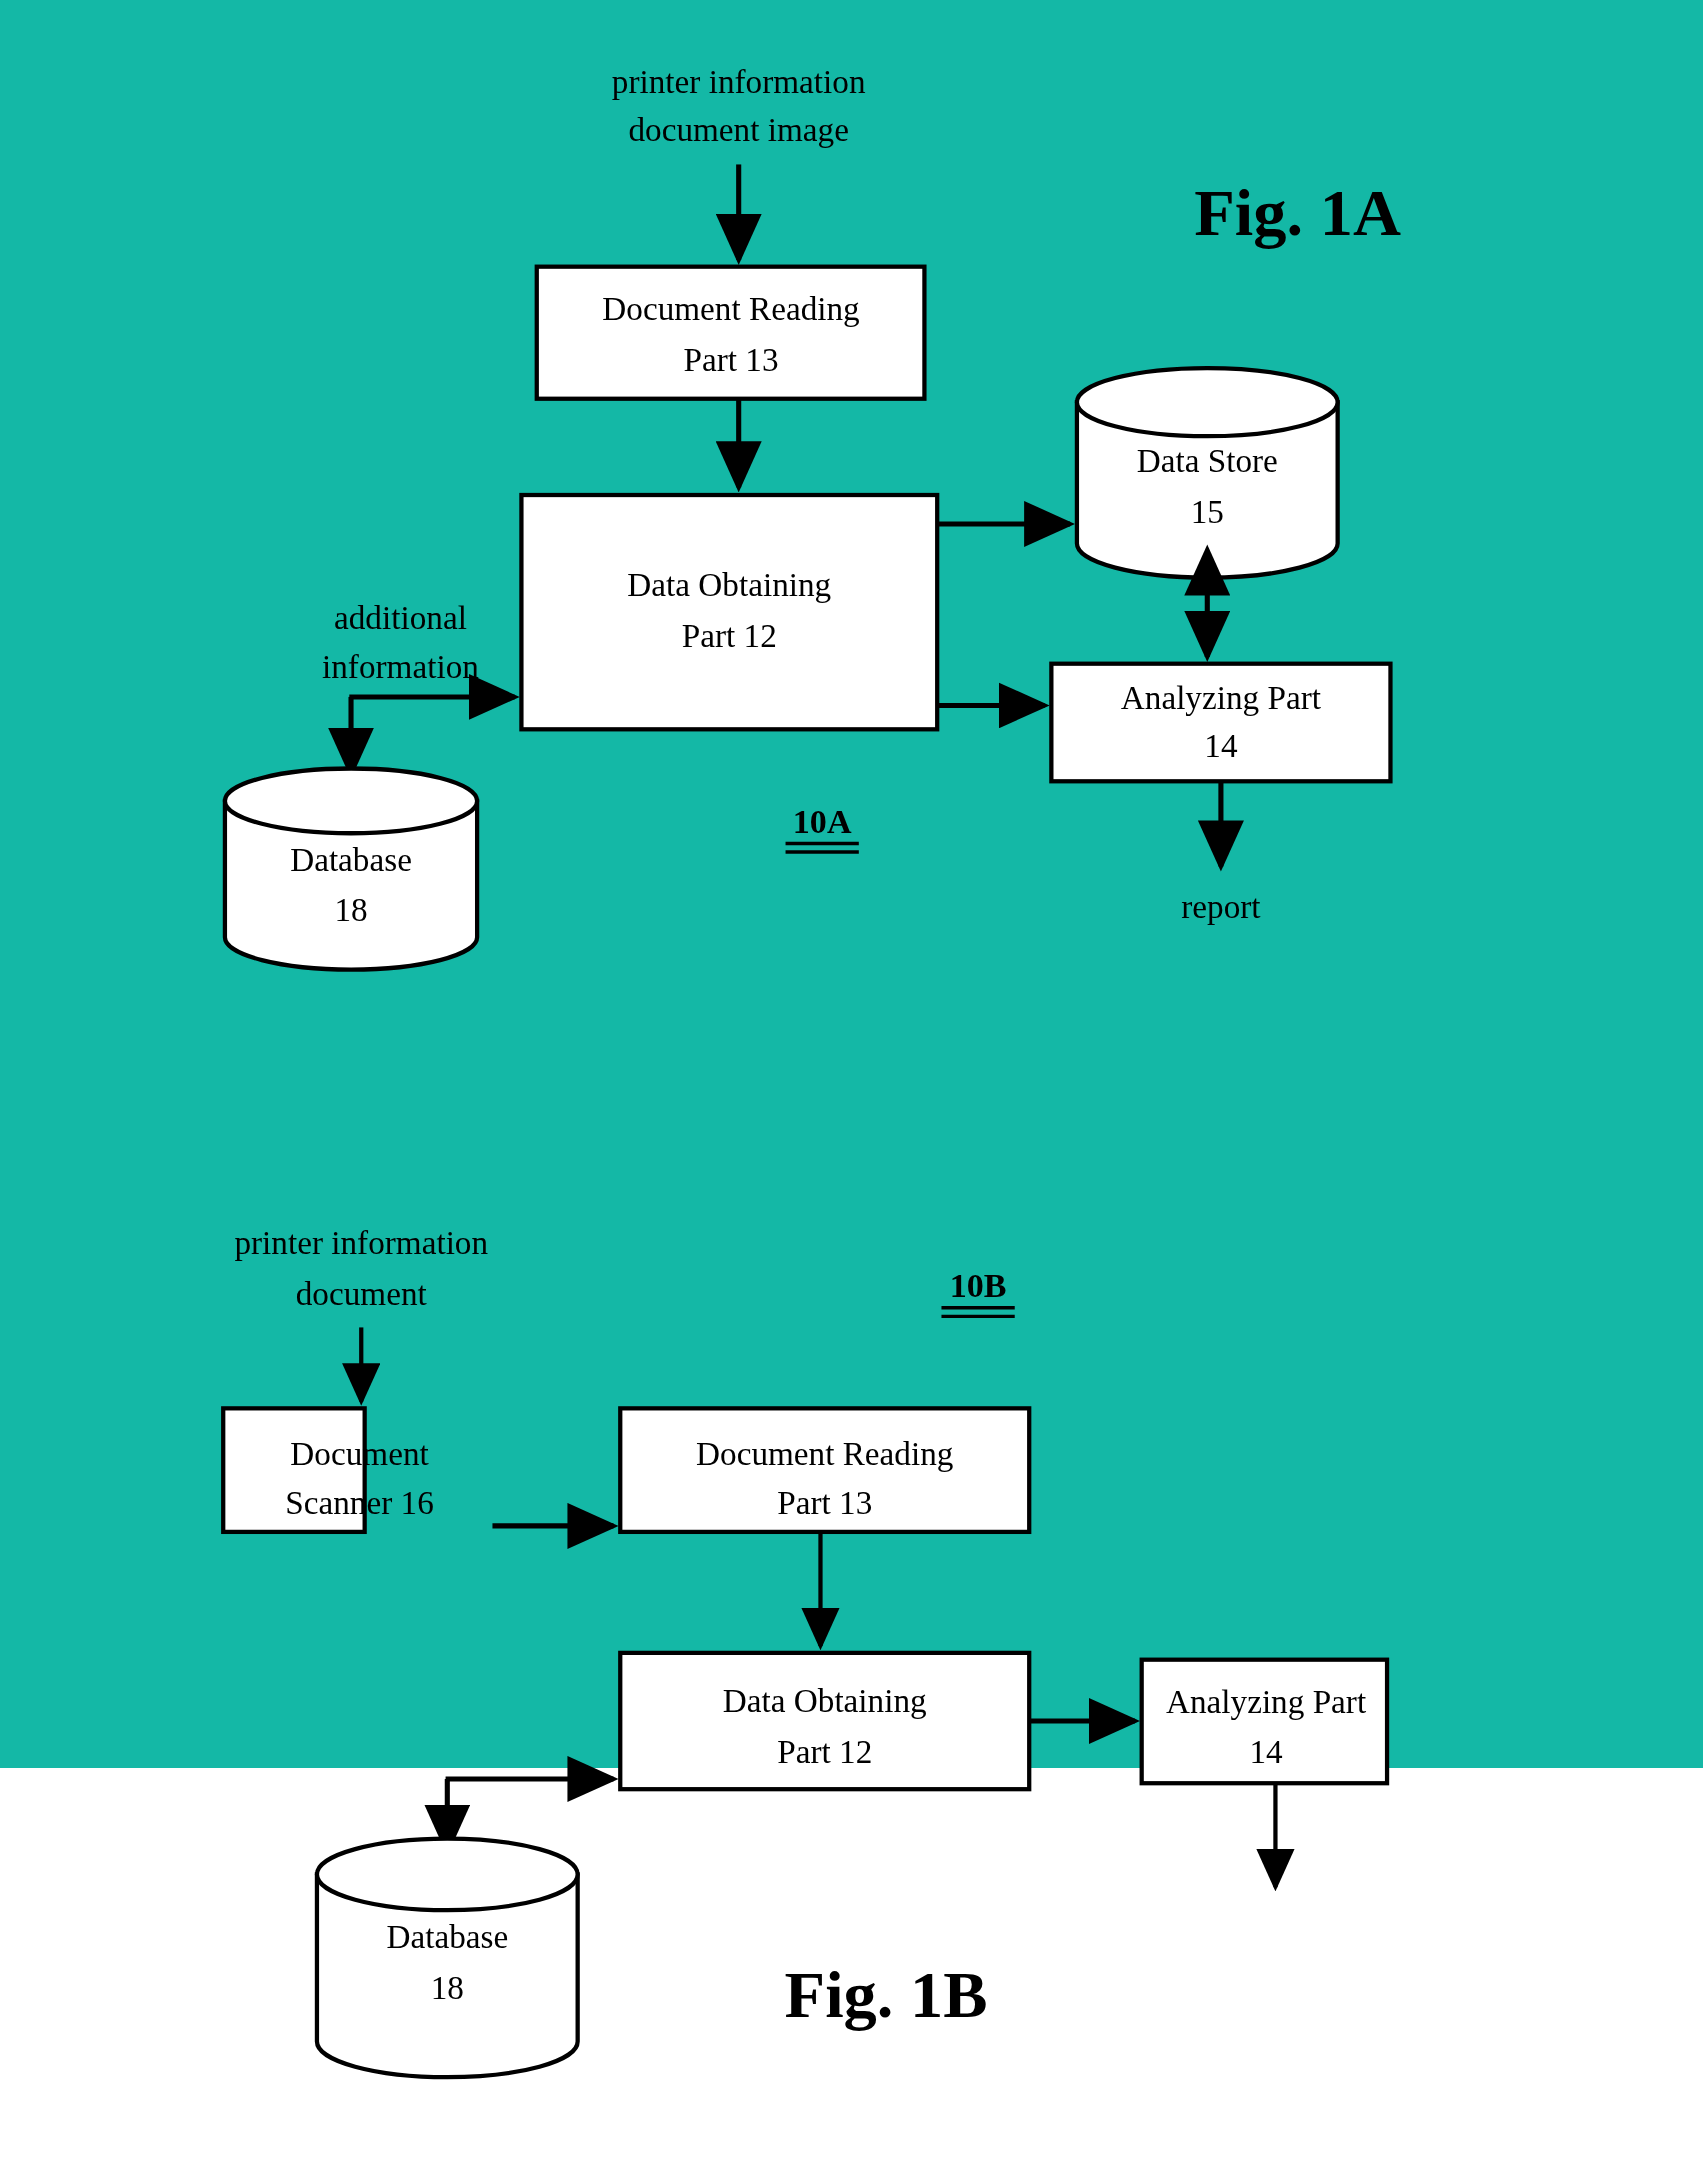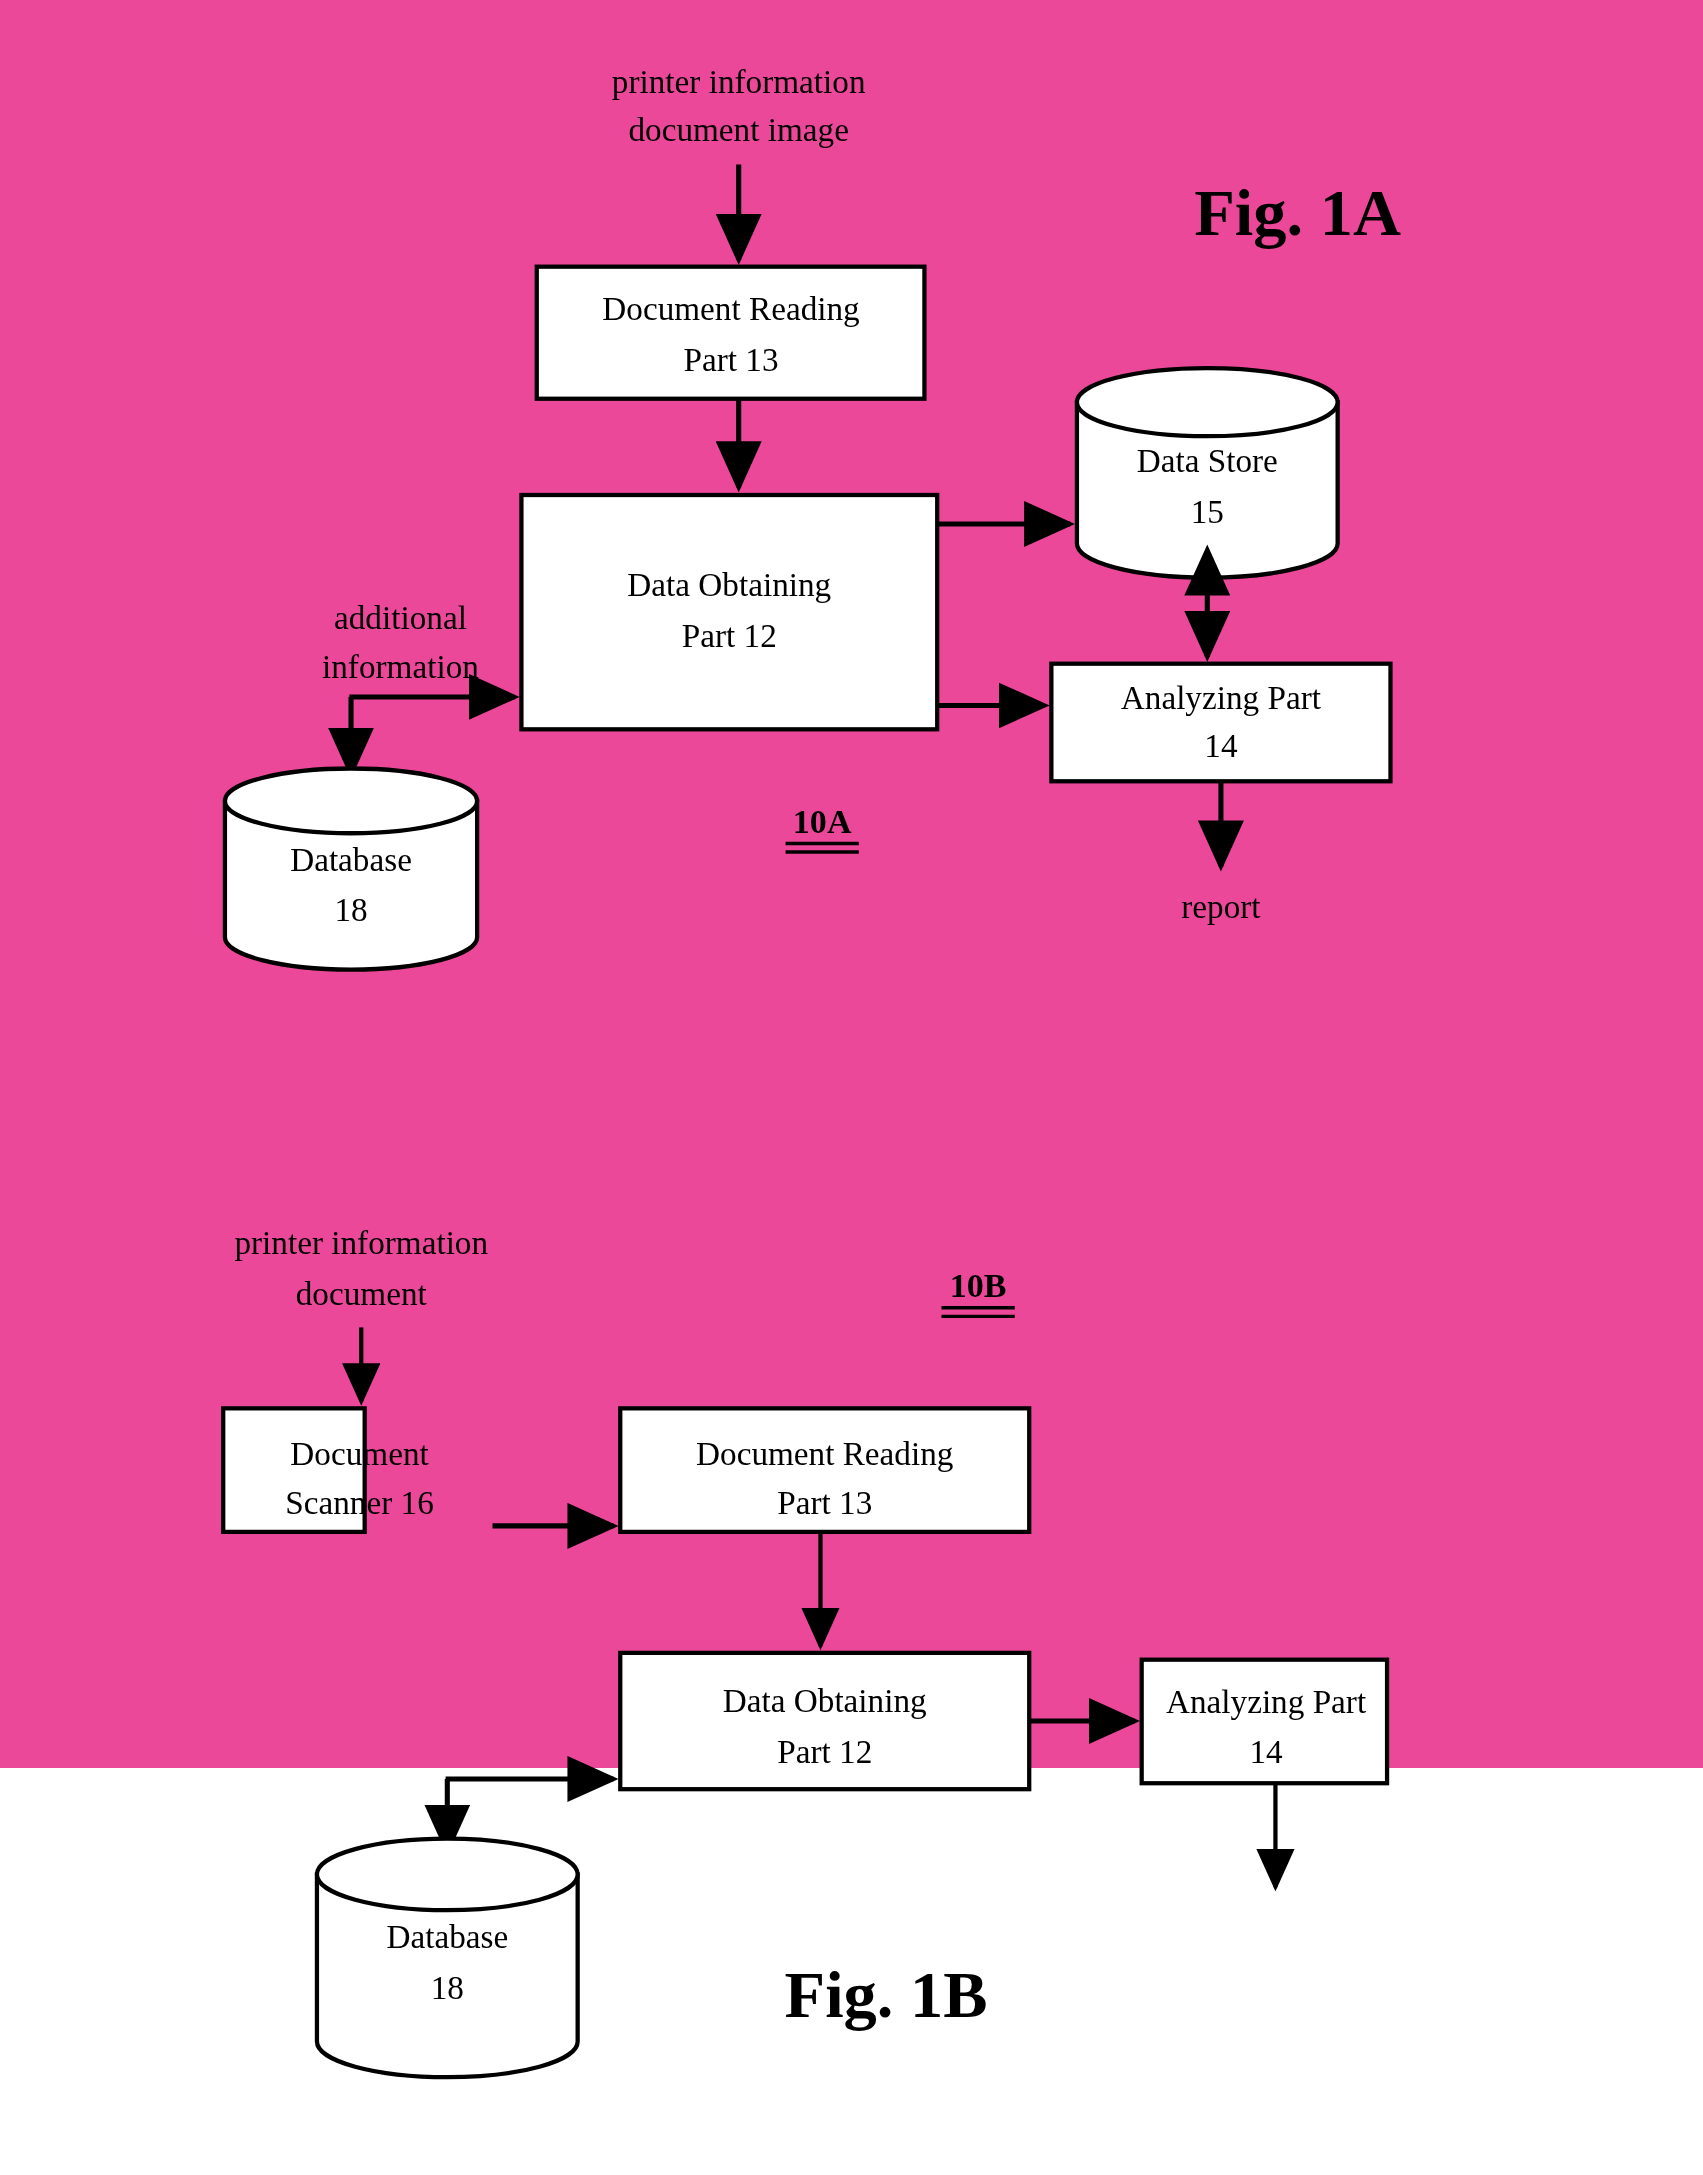--- a/index.html
+++ b/index.html
@@ -12,21 +12,21 @@
     width: 1704px;
     height: 2176px;
     font-family: "Liberation Serif", "DejaVu Serif", serif;
     color: #000000;
     overflow: hidden;
   }
   #figure-sheet {
     position: relative;
     width: 1704px;
     height: 1768px;
-    background: #ec4899;
+    background: #14b8a6;
   }
   svg#diagram-canvas {
     position: absolute;
     top: 0;
     left: 0;
     width: 1704px;
     height: 2176px;
   }
   .node-box {
     fill: #ffffff;

